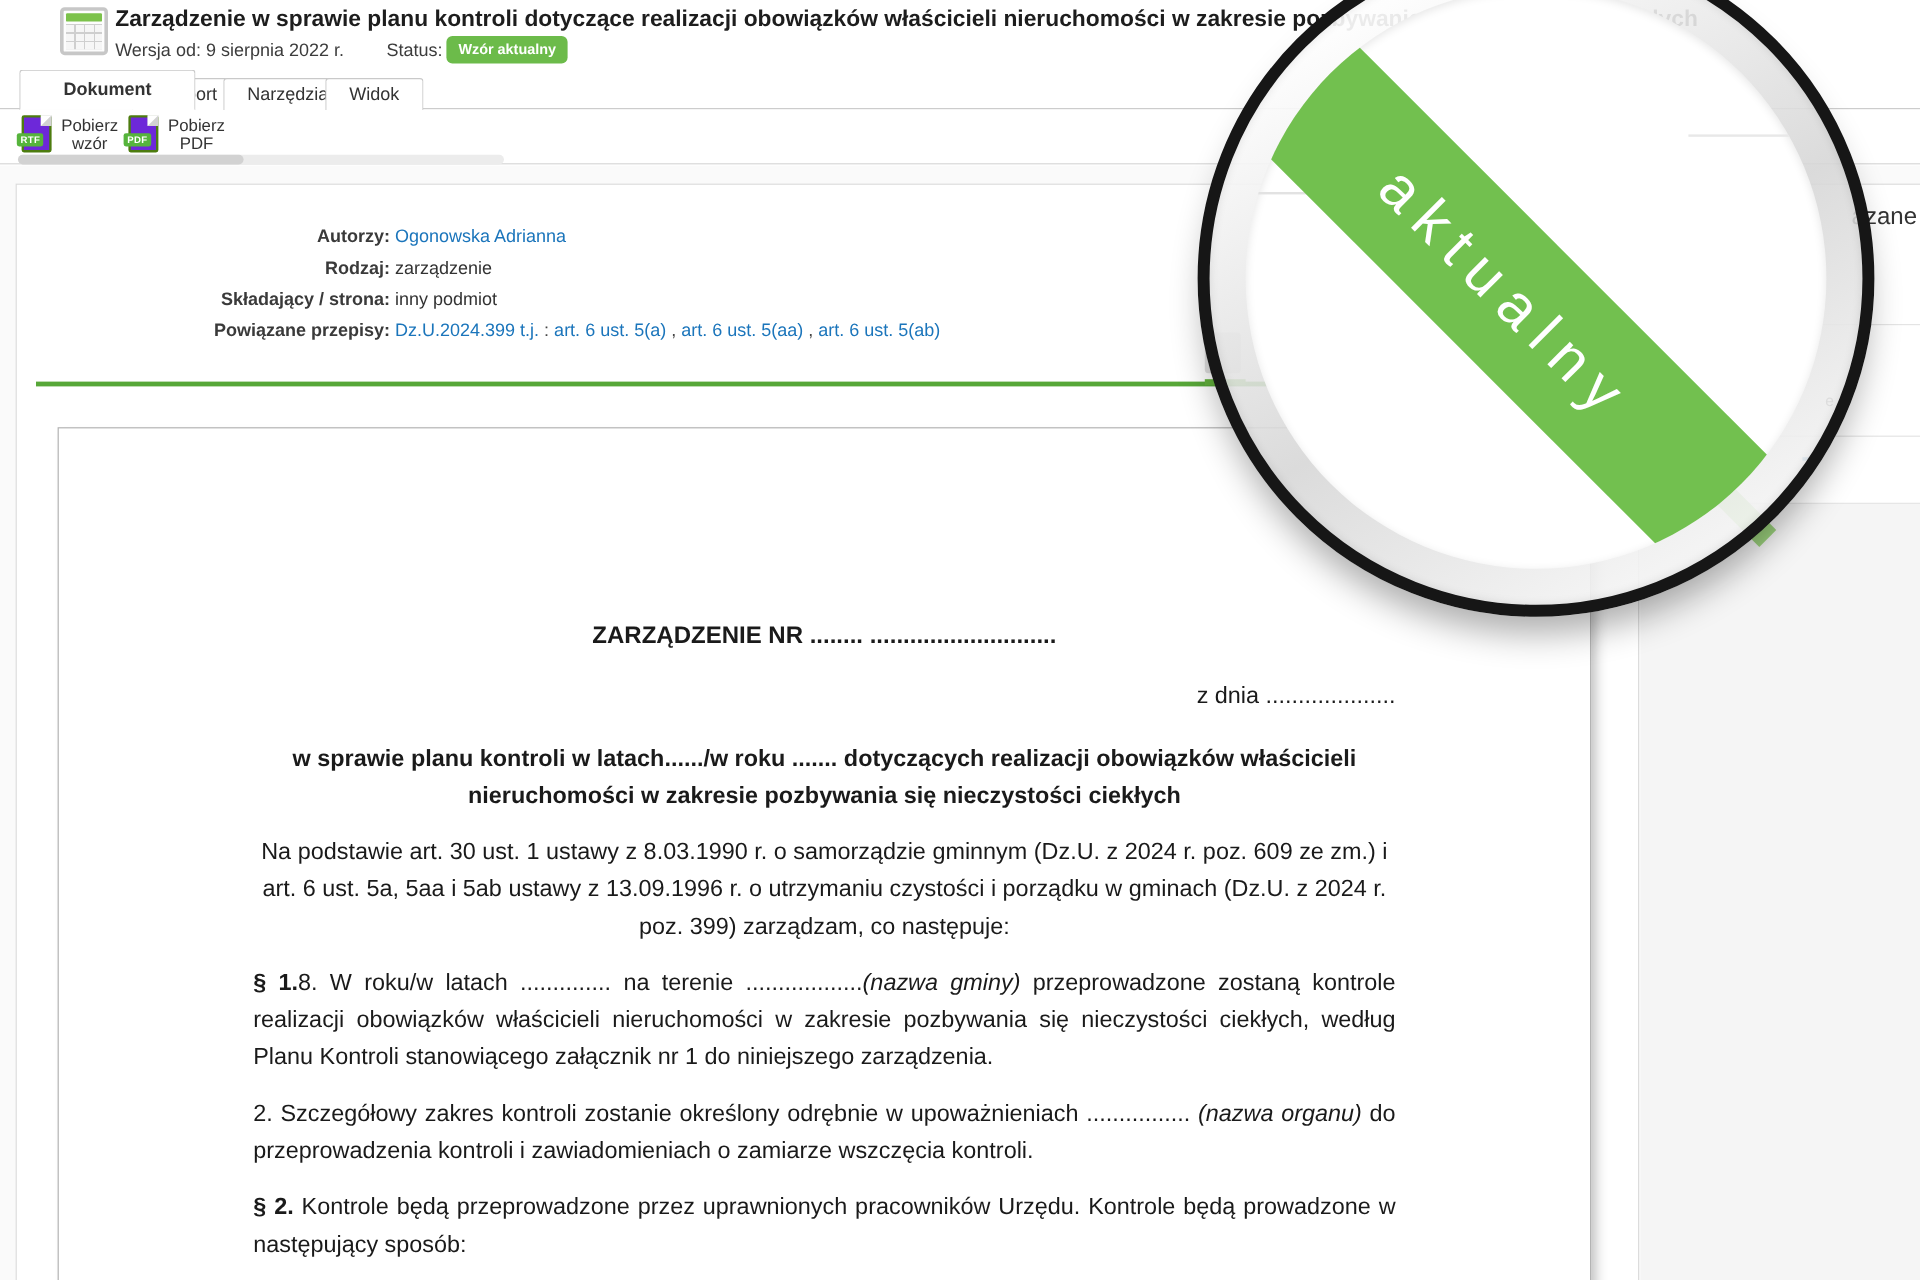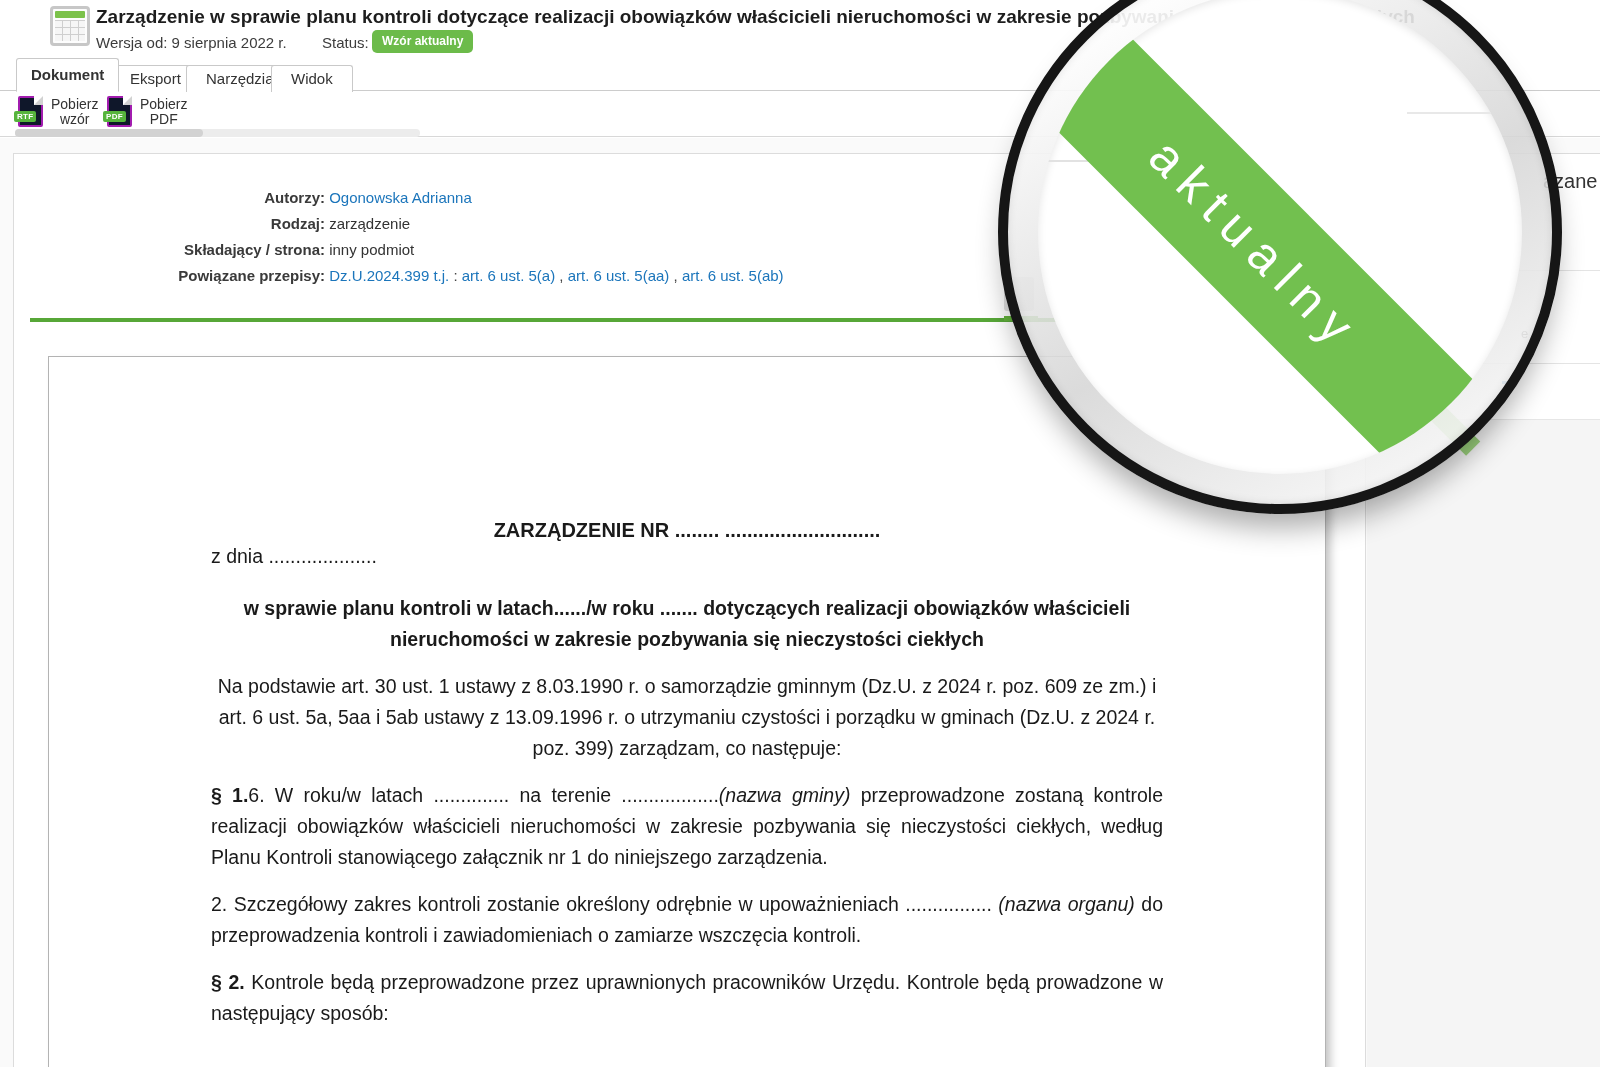--- a/index.html
+++ b/index.html
@@ -24,31 +24,31 @@
   .meta-line { position:absolute; left:96px; top:34px; font-size:15px; color:#3c3c3c; }
   .meta-line .status-lbl { position:absolute; left:226px; top:0; }
   .status-badge { position:absolute; left:276px; top:-4px; background:#6cbb4a; color:#fff;
     font-size:12px; font-weight:bold; padding:4px 10px 5px; border-radius:5px; white-space:nowrap; }
 
   
   .tabstrip { position:absolute; left:0; top:58px; width:1600px; height:33px; z-index:3; }
   .tabstrip .baseline { position:absolute; left:0; right:0; bottom:0; height:1px; background:#cccccc; }
   .tab { position:absolute; bottom:-1px; background:#fff; border:1px solid #c9c9c9; border-bottom:none;
     border-radius:3px 3px 0 0; font-size:15px; color:#333; text-align:center; cursor:default; }
-  .tab.active { left:16px; height:34px; line-height:32px; padding:0 14px; font-weight:bold; border-bottom:1px solid #fff; z-index:2; }
+  .tab.active { left:16px; height:34px; line-height:32px; padding:0 36px; font-weight:bold; border-bottom:1px solid #fff; z-index:2; }
   .tab.t2 { left:110px; height:27px; line-height:26px; padding:0 19px; }
   .tab.t3 { left:186px; height:27px; line-height:26px; padding:0 19px; }
   .tab.t4 { left:271px; height:27px; line-height:26px; padding:0 19px; }
 
   
   .toolbar { position:absolute; left:0; top:91px; width:1600px; height:46px; background:#fff;
     border-bottom:1px solid #d8d8d8; z-index:2; }
   .tool-btn { position:absolute; top:5px; display:flex; align-items:center; cursor:pointer; }
   .tool-btn.b1 { left:18px; } .tool-btn.b2 { left:107px; }
-  .file-icon { position:relative; width:25px; height:31px; background:#0f172a; border:2px solid #a21caf; border-radius:2px; }
+  .file-icon { position:relative; width:25px; height:31px; background:#6d28d9; border:2px solid #4d7c0f; border-radius:2px; }
   .file-icon::before { content:''; position:absolute; top:-2px; right:-2px;
     border-style:solid; border-width:0 0 9px 9px; border-color:#fff #fff #d2d2d2 #fff; }
   .file-tag { position:absolute; left:-6px; bottom:3px; background:#56b43c; color:#fff;
     font-size:8px; font-weight:bold; padding:1px 3px; border-radius:2px; letter-spacing:.3px; }
   .tool-label { margin-left:8px; font-size:14px; color:#333; text-align:center; line-height:15px; }
 
   
   .content-bg { position:absolute; left:0; top:138px; width:1600px; height:929px; background:#fafafa; z-index:0; }
   .scroll-track { position:absolute; left:15px; top:129px; width:405px; height:8px; background:#ececec; border-radius:4px; z-index:2; }
   .scroll-thumb { position:absolute; left:0; top:0; width:188px; height:8px; background:#d2d2d2; border-radius:4px; }
@@ -62,21 +62,21 @@
   .meta-row .val { color:#333; }
   .lnk { color:#1b75bb; text-decoration:none; cursor:pointer; }
   .sep { color:#444; }
   .green-rule { position:absolute; left:30px; top:318px; width:1310px; height:4px; background:#57a738; z-index:2; }
 
   
   .doc-page { position:absolute; left:48px; top:356px; width:1278px; height:760px; background:#fff;
     border:1px solid #b3b3b3; box-shadow:6px 5px 9px -2px rgba(0,0,0,0.25); z-index:2; }
   .doc-body { width:952px; margin:0 auto; padding-top:160px; font-size:19.5px; line-height:31px; color:#1a1a1a; }
   .doc-h1 { text-align:center; font-weight:bold; font-size:20px; line-height:26px; }
-  .doc-date { text-align:left; line-height:26px; }
+  .doc-date { text-align:right; margin-top:24px; line-height:26px; }
   .doc-subject { text-align:center; font-weight:bold; margin-top:24px; }
   .doc-intro { text-align:center; margin-top:16px; }
   .doc-par { text-align:justify; margin-top:16px; }
   .b { font-weight:bold; } .i { font-style:italic; }
 
   
   .sidebar { position:absolute; left:1367px; top:153px; width:233px; height:914px; background:#fff;
     border-top:1px solid #dcdcdc; z-index:1; }
   .sb-line { position:absolute; left:0; right:0; height:1px; background:#e4e4e4; }
   .sb-gray { position:absolute; left:0; right:0; top:265px; bottom:0; background:#f5f5f5; border-top:1px solid #e6e6e6; }
@@ -176,21 +176,21 @@
   </div>
 </div>
 <div class="green-rule"></div>
 
 <div class="doc-page">
   <div class="doc-body">
     <div class="doc-h1">ZARZĄDZENIE NR ........ ............................</div>
     <div class="doc-date">z dnia ....................</div>
     <div class="doc-subject">w sprawie planu kontroli w latach....../w roku ....... dotyczących realizacji obowiązków właścicieli nieruchomości w zakresie pozbywania się nieczystości ciekłych</div>
     <div class="doc-intro">Na podstawie art. 30 ust. 1 ustawy z 8.03.1990 r. o samorządzie gminnym (Dz.U. z 2024 r. poz. 609 ze zm.) i art. 6 ust. 5a, 5aa i 5ab ustawy z 13.09.1996 r. o utrzymaniu czystości i porządku w gminach (Dz.U. z 2024 r. poz. 399) zarządzam, co następuje:</div>
-    <div class="doc-par"><span class="b">§ 1.</span><span>6. W roku/w latach .............. na terenie ..................</span><span class="i">(nazwa gminy)</span><span> przeprowadzone zostaną kontrole realizacji obowiązków właścicieli nieruchomości w zakresie pozbywania się nieczystości ciekłych, według Planu Kontroli stanowiącego załącznik nr 1 do niniejszego zarządzenia.</span></div>
+    <div class="doc-par"><span class="b">§ 1.</span><span>8. W roku/w latach .............. na terenie ..................</span><span class="i">(nazwa gminy)</span><span> przeprowadzone zostaną kontrole realizacji obowiązków właścicieli nieruchomości w zakresie pozbywania się nieczystości ciekłych, według Planu Kontroli stanowiącego załącznik nr 1 do niniejszego zarządzenia.</span></div>
     <div class="doc-par"><span>2. Szczegółowy zakres kontroli zostanie określony odrębnie w upoważnieniach ................ </span><span class="i">(nazwa organu)</span><span> do przeprowadzenia kontroli i zawiadomieniach o zamiarze wszczęcia kontroli.</span></div>
     <div class="doc-par"><span class="b">§ 2.</span><span> Kontrole będą przeprowadzone przez uprawnionych pracowników Urzędu. Kontrole będą prowadzone w następujący sposób:</span></div>
   </div>
 </div>
 
 <div class="sidebar">
   <div class="sb-line" style="top:116px"></div>
   <div class="sb-line" style="top:209px"></div>
   <div class="sb-gray"></div>
   <div class="sb-heading">ązane</div>

